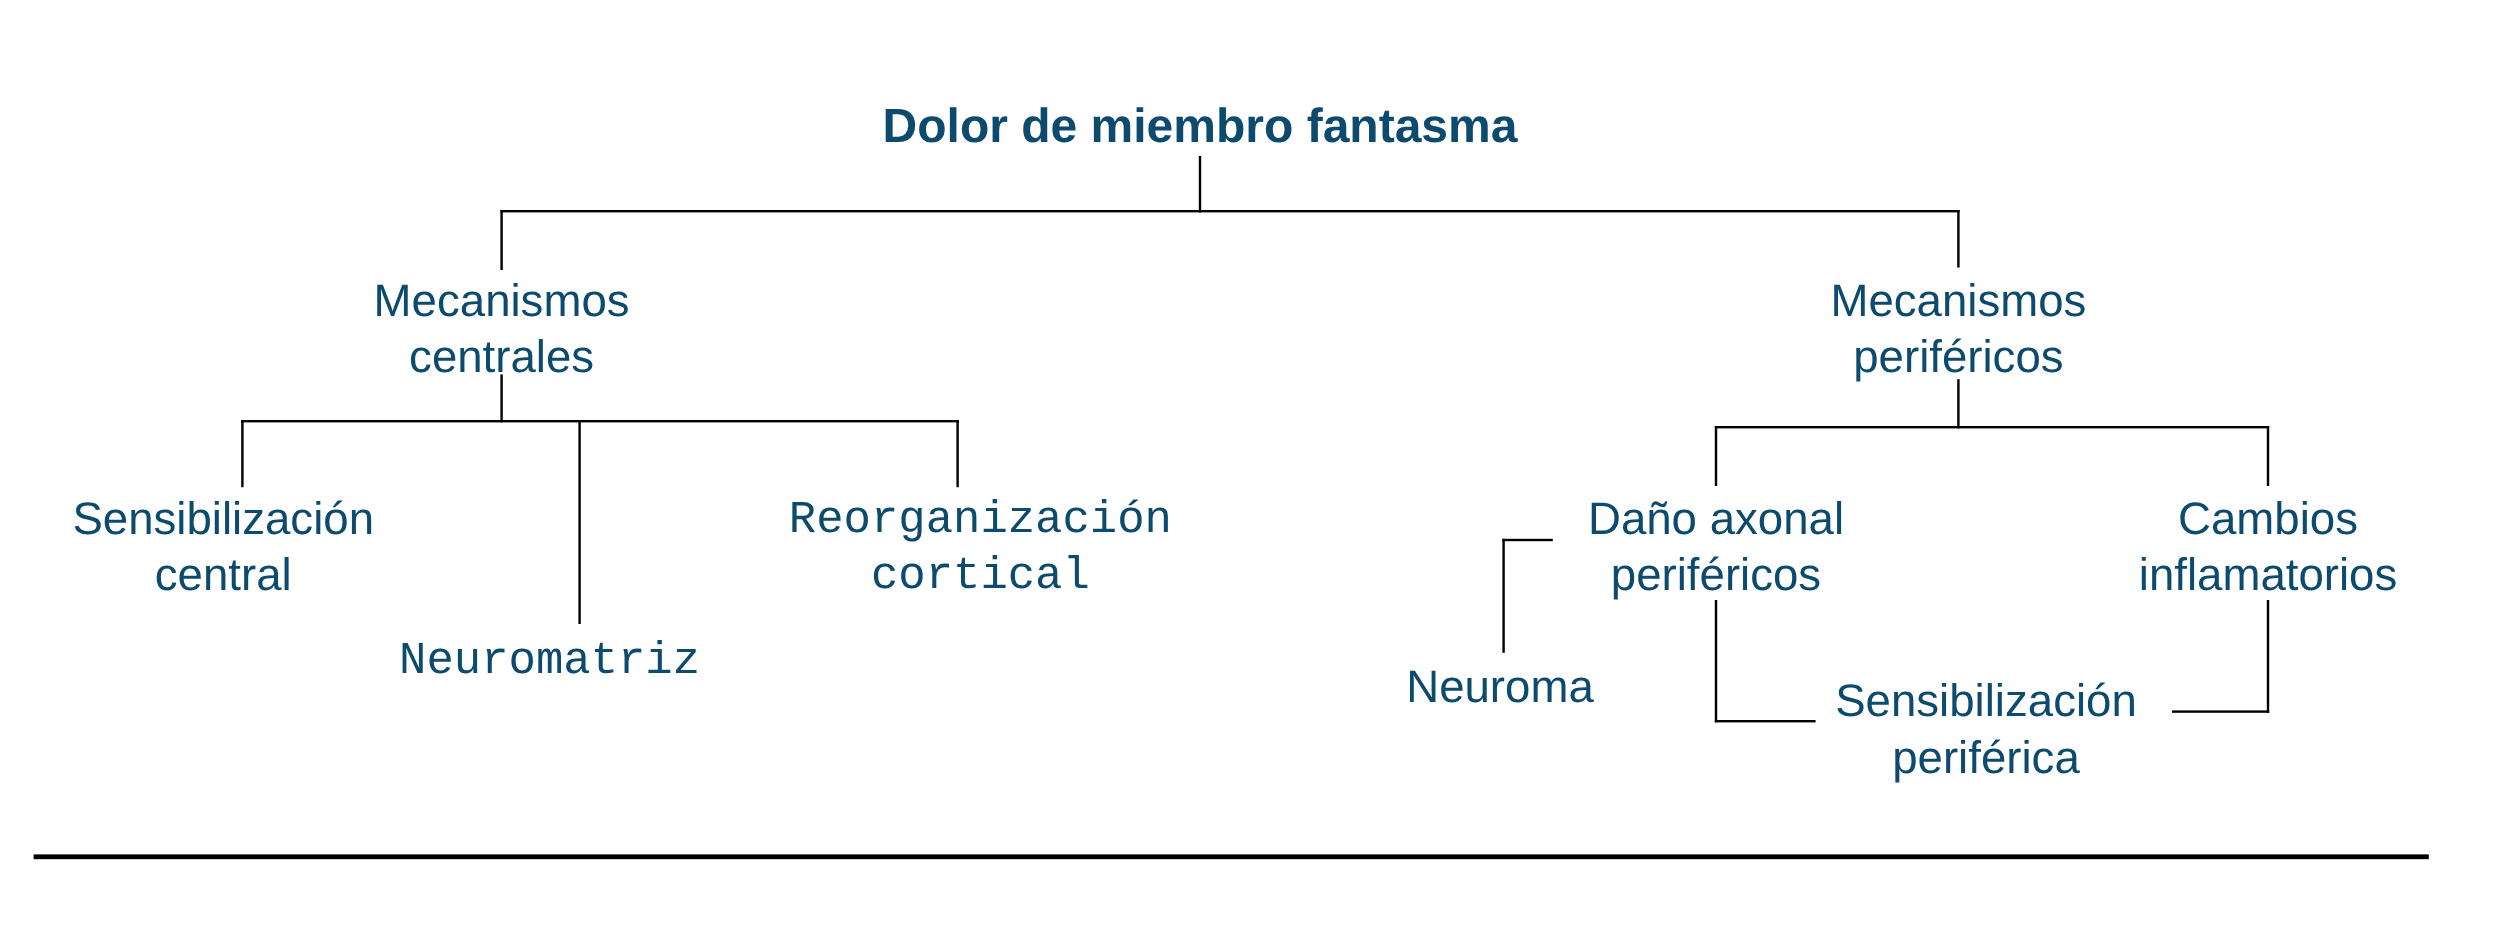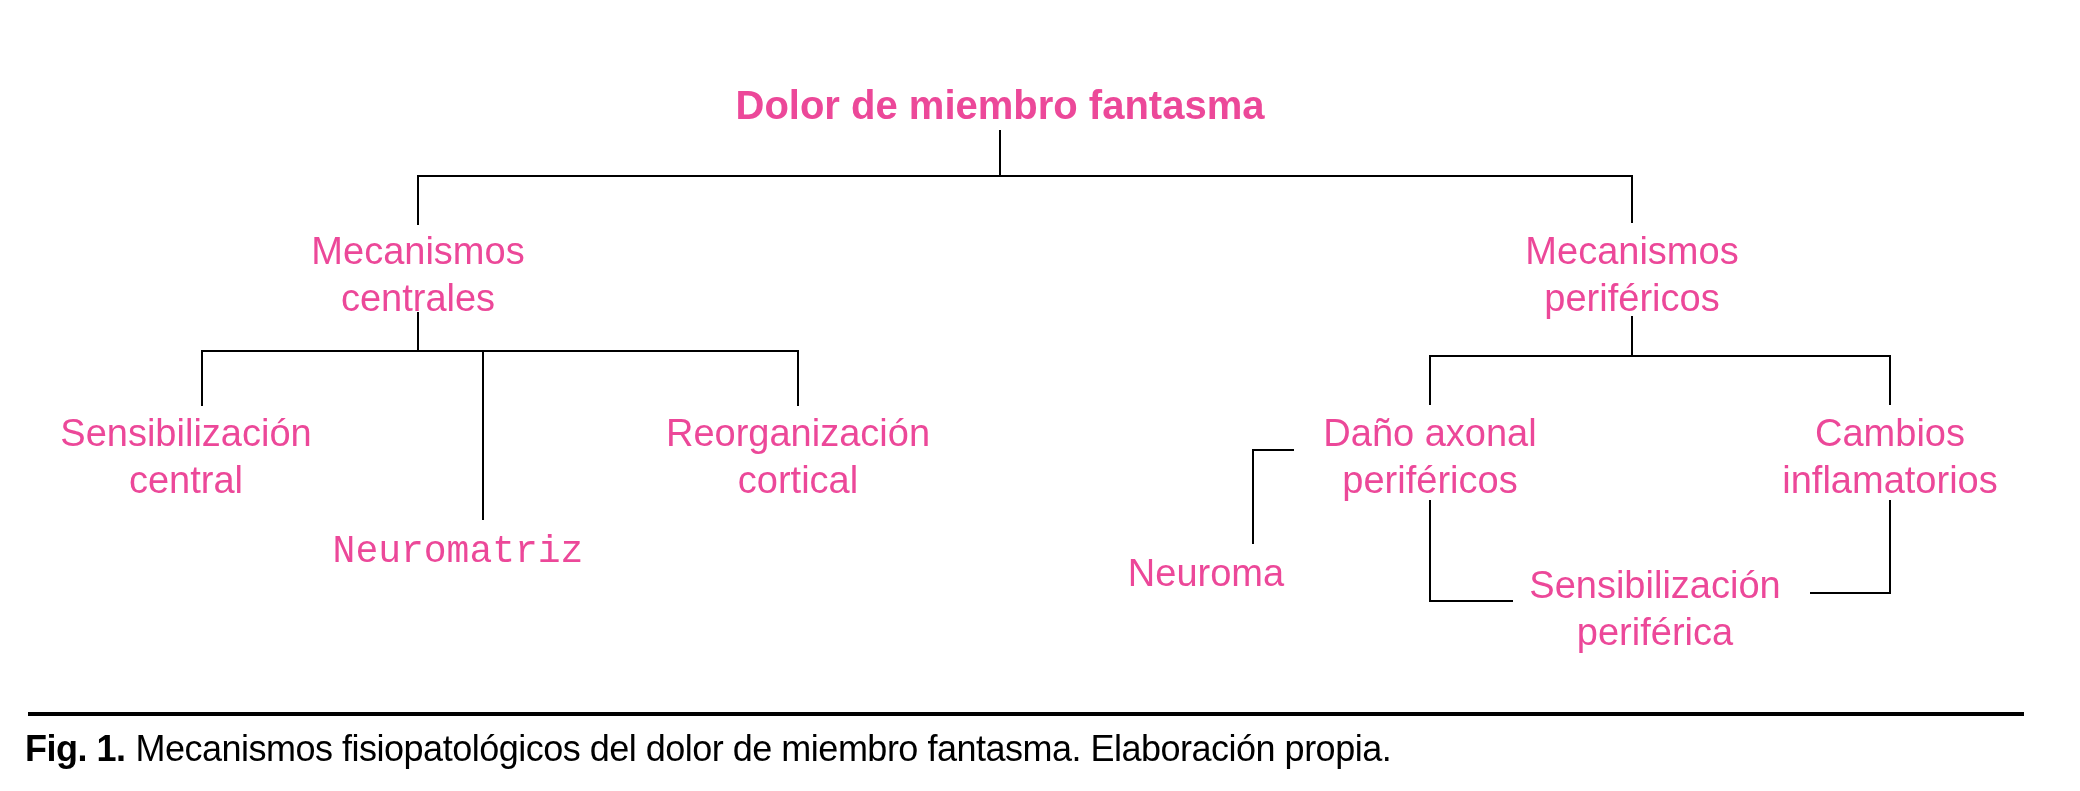--- a/index.html
+++ b/index.html
@@ -11,21 +11,21 @@
     color:#000000;
     overflow:hidden;
   }
   .node{
     position:absolute;
     transform:translateX(-50%);
     text-align:center;
     font-size:38px;
     line-height:47px;
     white-space:pre-line;
-    color:#ec4899;
+    color:#0c4a6e;
   }
   .node.title{
     font-weight:bold;
     font-size:40px;
     line-height:46px;
   }
   .line{
     position:absolute;
     background:#000000;
   }
@@ -50,30 +50,30 @@
 centrales</div>
 
   <div class="node" style="left:1632px;top:228px;">Mecanismos
 periféricos</div>
 
   <div class="node" style="left:186px;top:410px;">Sensibilización
 central</div>
 
   <div class="node" style="left:458px;top:528px;font-family:Liberation Mono, monospace;">Neuromatriz</div>
 
-  <div class="node" style="left:798px;top:410px;">Reorganización
+  <div class="node" style="left:817px;top:410px;font-family:Liberation Mono, monospace;">Reorganización
 cortical</div>
 
   <div class="node" style="left:1430px;top:410px;">Daño axonal
 periféricos</div>
 
   <div class="node" style="left:1890px;top:410px;">Cambios
 inflamatorios</div>
 
-  <div class="node" style="left:1206px;top:550px;">Neuroma</div>
+  <div class="node" style="left:1250px;top:550px;">Neuroma</div>
 
   <div class="node" style="left:1655px;top:562px;">Sensibilización
 periférica</div>
 
   <div class="line" style="left:999px;top:130px;width:2px;height:47px;"></div>
 
   <div class="line" style="left:417px;top:175px;width:1216px;height:2px;"></div>
 
   <div class="line" style="left:417px;top:175px;width:2px;height:50px;"></div>
 
@@ -101,17 +101,14 @@
   <div class="line" style="left:1252px;top:449px;width:2px;height:95px;"></div>
 
   <div class="line" style="left:1429px;top:500px;width:2px;height:102px;"></div>
   <div class="line" style="left:1429px;top:600px;width:84px;height:2px;"></div>
 
   <div class="line" style="left:1889px;top:500px;width:2px;height:94px;"></div>
   <div class="line" style="left:1810px;top:592px;width:81px;height:2px;"></div>
 
   <div class="line" style="left:28px;top:712px;width:1996px;height:4px;"></div>
 
-  <div class="caption">
-    <span class="fig-label">Fig. 1.</span><span>Mecanismos fisiopatológicos del dolor de miembro fantasma. Elaboración propia.</span>
-  </div>
 
 </div>
 
 </body></html>

